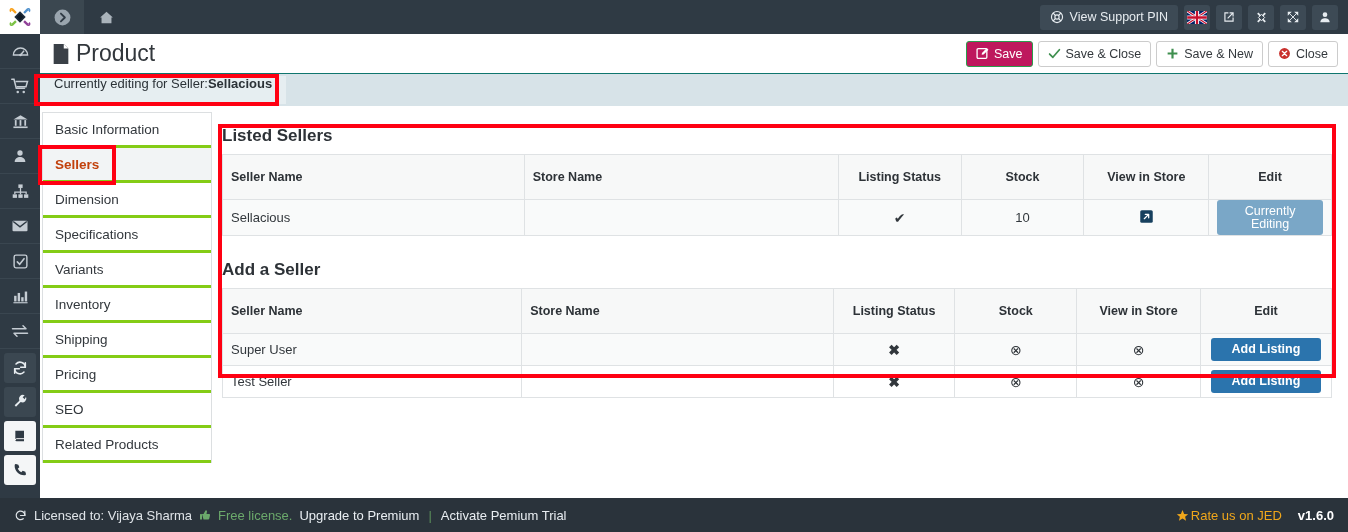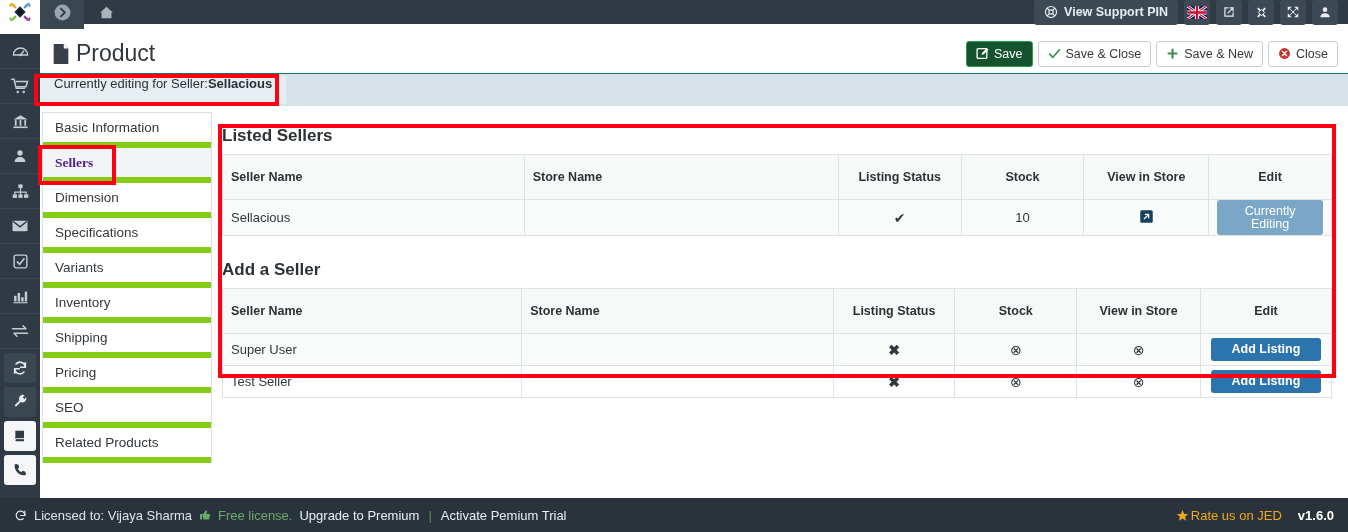--- a/index.html
+++ b/index.html
@@ -6,22 +6,22 @@
   html, body {
     width: 1348px; height: 532px;
     font-family: "Liberation Sans", sans-serif;
     background: #ffffff;
     overflow: hidden;
   }
   .app { position: relative; width: 1348px; height: 532px; }
 
   
   .topbar {
-    position: absolute; left: 0; top: 0; width: 1348px; height: 24px;
-    background: #2f3a44; display: flex; align-items: center; font-weight: bold;
+    position: absolute; left: 0; top: 0; width: 1348px; height: 34px;
+    background: #2f3a44; display: flex; align-items: center;
   }
   .logo-cell {
     width: 40px; height: 34px; background: #ffffff;
     display: flex; align-items: center; justify-content: center;
   }
   .joomla-logo { width: 28px; height: 26px; display: block; }
   .tb-btn {
     width: 44px; height: 34px; display: flex; align-items: center; justify-content: center;
     color: #b9c2cb;
   }
@@ -59,21 +59,21 @@
   .page-title {
     font-size: 23px; color: #32373c; font-weight: normal;
     display: flex; align-items: center; gap: 4px;
   }
   .btn-group { margin-left: auto; display: flex; align-items: center; gap: 5px; }
   .btn {
     height: 26px; border: 1px solid #ccc; background: #fff; border-radius: 3px;
     font-size: 12.5px; color: #33383c; padding: 0 9px;
     display: flex; align-items: center; gap: 5px; white-space: nowrap;
   }
-  .btn.green { background: #14532d; border-color: #2a9d4b; color: #fff; }
+  .btn.green { background: #be185d; border-color: #2a9d4b; color: #fff; }
 
   
   .infobar {
     position: absolute; left: 40px; top: 74px; width: 1308px; height: 32px;
     background: #d7e3e8; display: flex; align-items: center;
   }
   .infobar-inner {
     background: #e6eef1; height: 28px; display: flex; 
     padding: 0 14px; font-size: 13px; color: #2b3237;
   }
@@ -81,23 +81,23 @@
   
   .body-area {
     position: absolute; left: 40px; top: 106px; width: 1308px; height: 392px; background: #fff;
   }
   .tabs {
     position: absolute; left: 2px; top: 6px; width: 170px;
     border: 1px solid #dcdfe1; border-bottom: none; background: #fff;
   }
   .tab {
     height: 35px; display: flex; align-items: center; padding: 0 12px;
-    font-size: 13.5px; color: #32373c; border-bottom: 6px solid #84cc16;
-  }
-  .tab.active { background: #f2f4f5; color: #4c1d95; font-weight: bold; font-family: Liberation Serif, serif; }
+    font-size: 13.5px; color: #32373c; border-bottom: 3px solid #84cc16;
+  }
+  .tab.active { background: #f2f4f5; color: #c2410c; font-weight: bold; }
 
   .panel {
     position: absolute; left: 182px; top: 20px; width: 1110px;
   }
   .panel-title { font-size: 17px; font-weight: bold; color: #2d3237; margin-bottom: 8px; }
   table.grid { width: 100%; border-collapse: collapse; background: #fff; }
   table.grid th {
     background: #f7f8f8; border: 1px solid #dfe2e4; font-size: 12.5px; color: #2d3237;
     height: 26px; font-weight: bold; padding: 15px 8px;
   }

